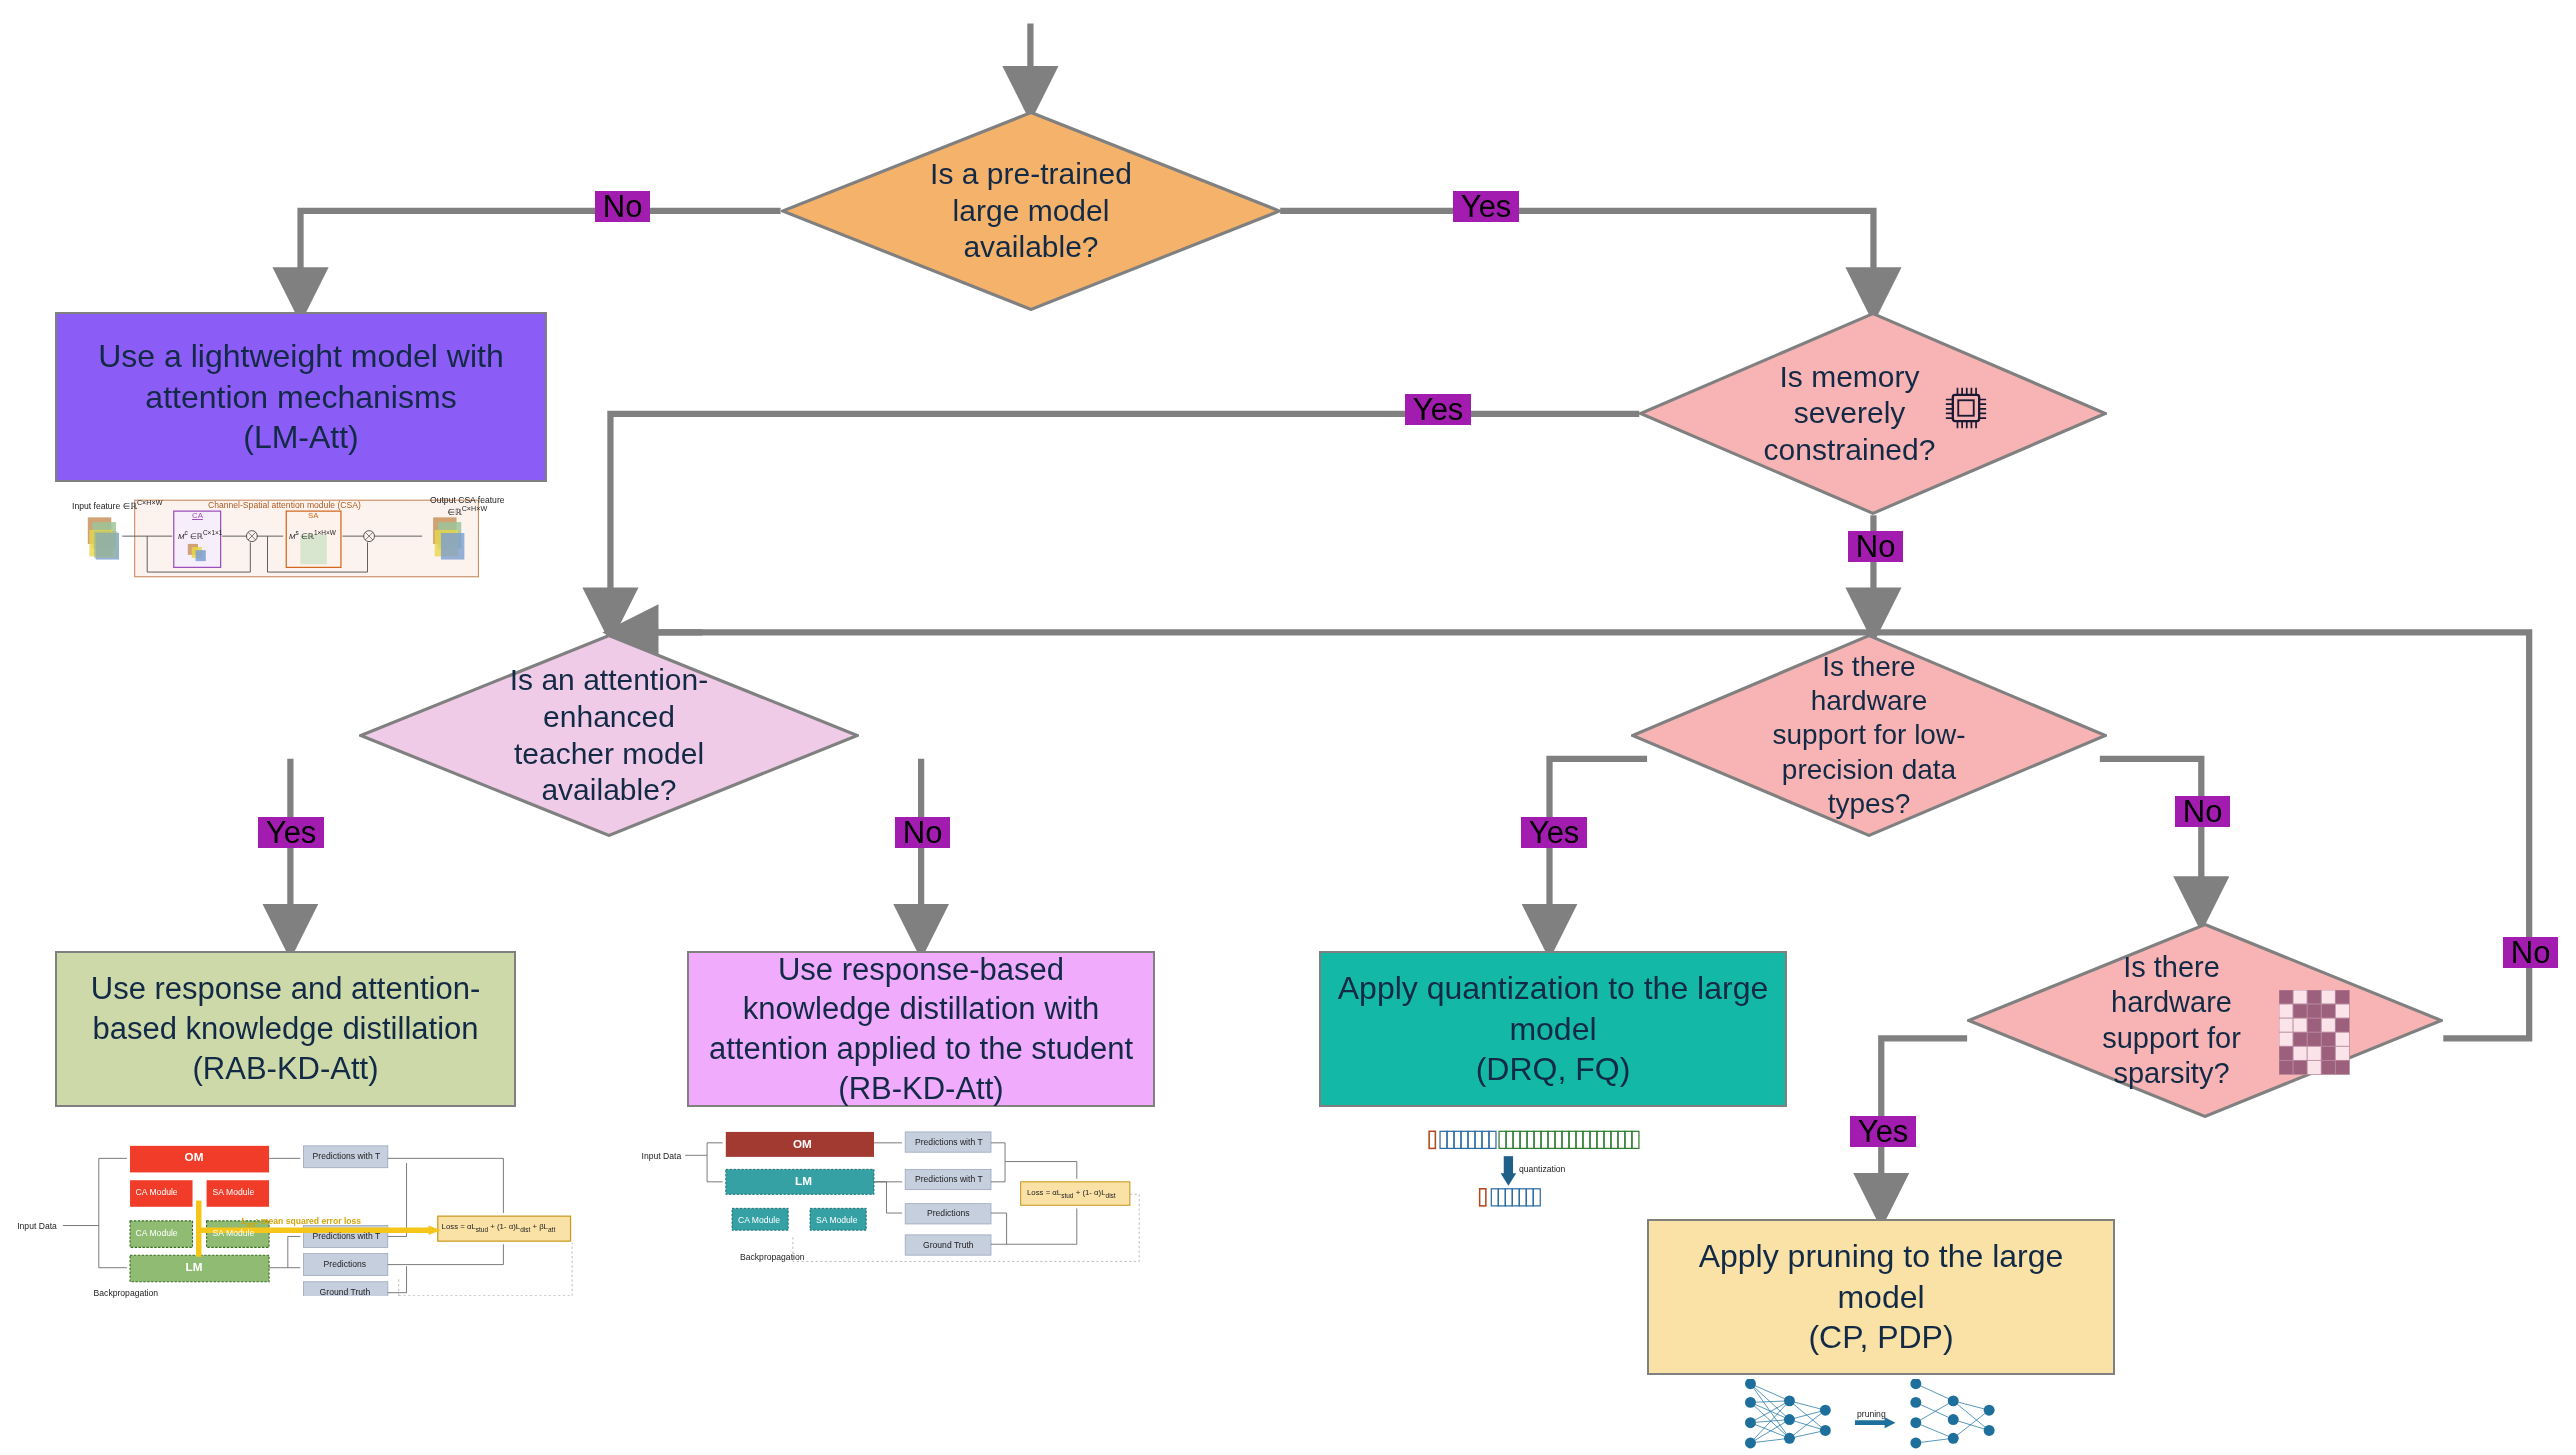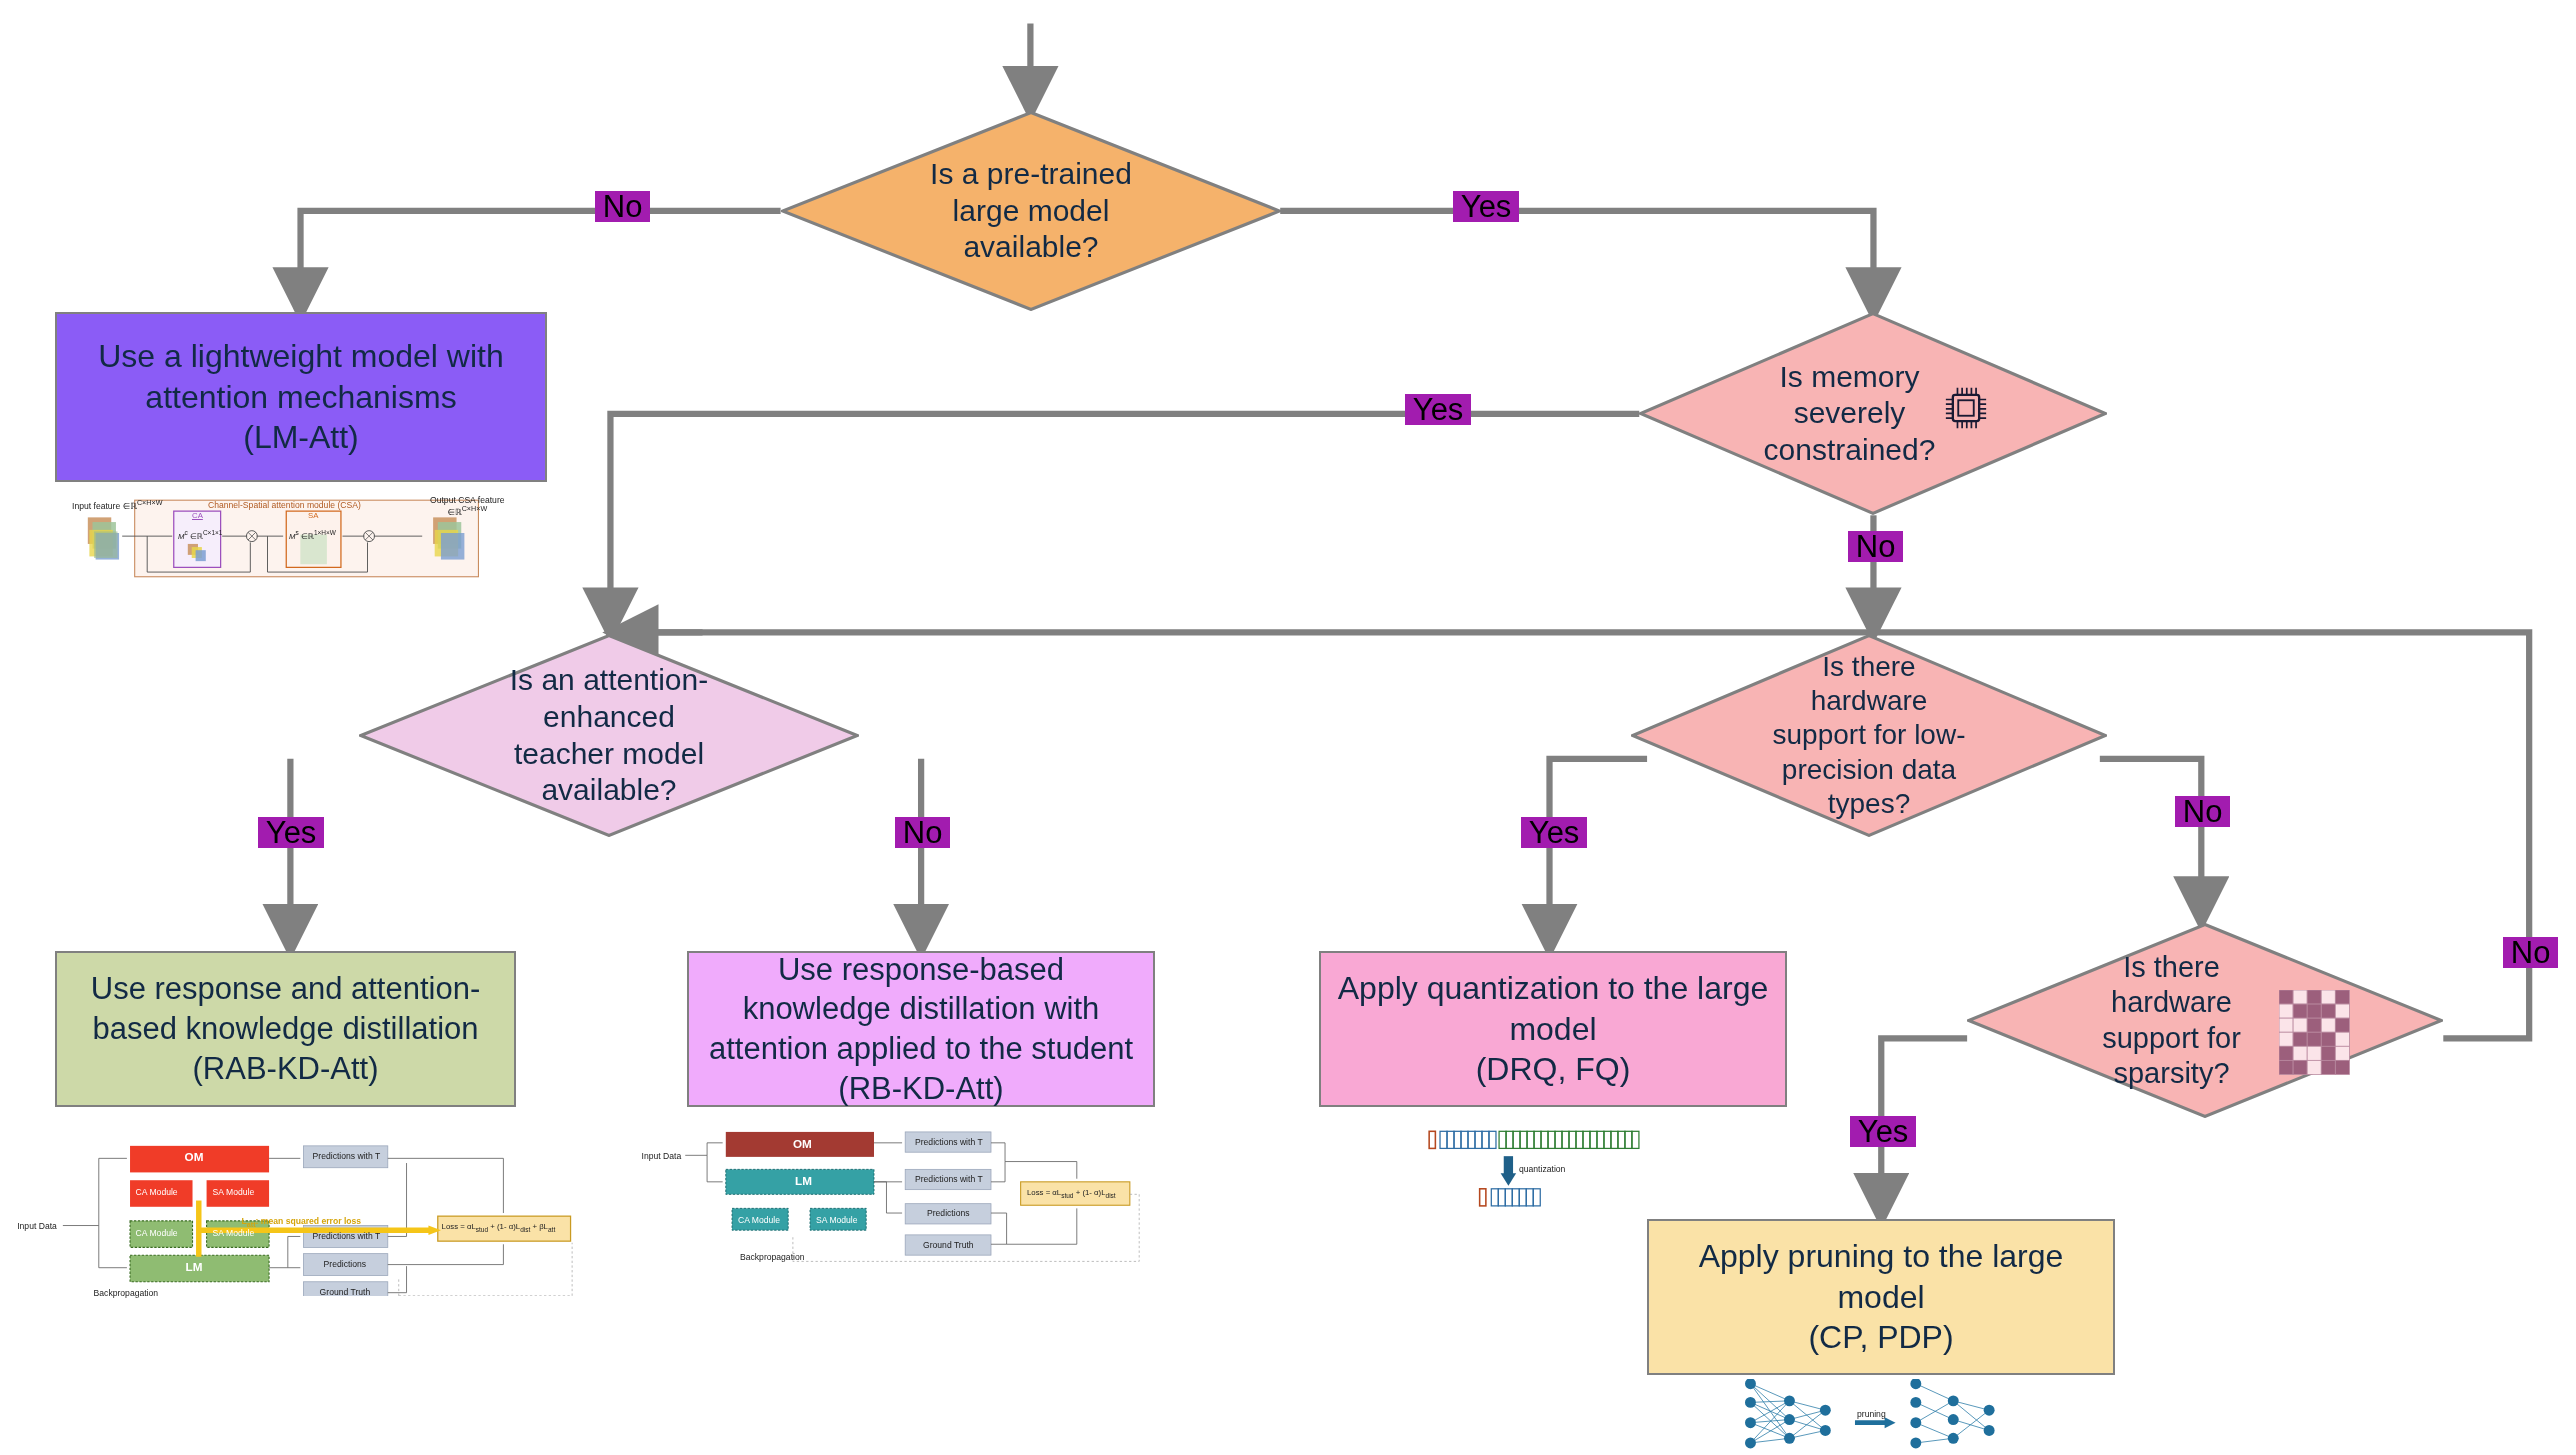--- a/index.html
+++ b/index.html
@@ -248,21 +248,21 @@
   <div class="tlabel" style="left:98px;top:94px;color:#fff;"><span>CA Module</span></div>
   <div class="tlabel" style="left:176px;top:94px;color:#fff;"><span>SA Module</span></div>
   <div class="tlabel" style="left:275px;top:15.6px;"><span>Predictions with T</span></div>
   <div class="tlabel" style="left:275px;top:53px;"><span>Predictions with T</span></div>
   <div class="tlabel" style="left:287px;top:87px;"><span>Predictions</span></div>
   <div class="tlabel" style="left:283px;top:119px;"><span>Ground Truth</span></div>
   <div class="tlabel" style="left:387px;top:67px;font-size:7.8px;"><span>Loss = αL</span><sub>stud</sub><span> + (1- α)L</span><sub>dist</sub></div>
   <div class="tlabel" style="left:100px;top:131px;"><span>Backpropagation</span></div>
 </div>
 
-<div class="node rect" style="left:1319px;top:951px;width:468px;height:156px;background:#f9a8d4;">
+<div class="node rect" style="left:1319px;top:951px;width:468px;height:156px;background:#14b8a6;">
   <div>
     <span>Apply quantization to the large</span><br><span>model</span><br><span>(DRQ, FQ)</span>
   </div>
 </div>
 
 <div class="thumb" style="left:1405px;top:1108px;width:328px;height:101px;">
   <svg width="328" height="101" viewBox="0 0 420 130">
     <rect x="30" y="30" width="8" height="22" fill="none" stroke="#b5481f" stroke-width="2"></rect>
     <g fill="none" stroke="#2e6da4" stroke-width="1.6">
       <rect x="44" y="30" width="9" height="22"></rect>

